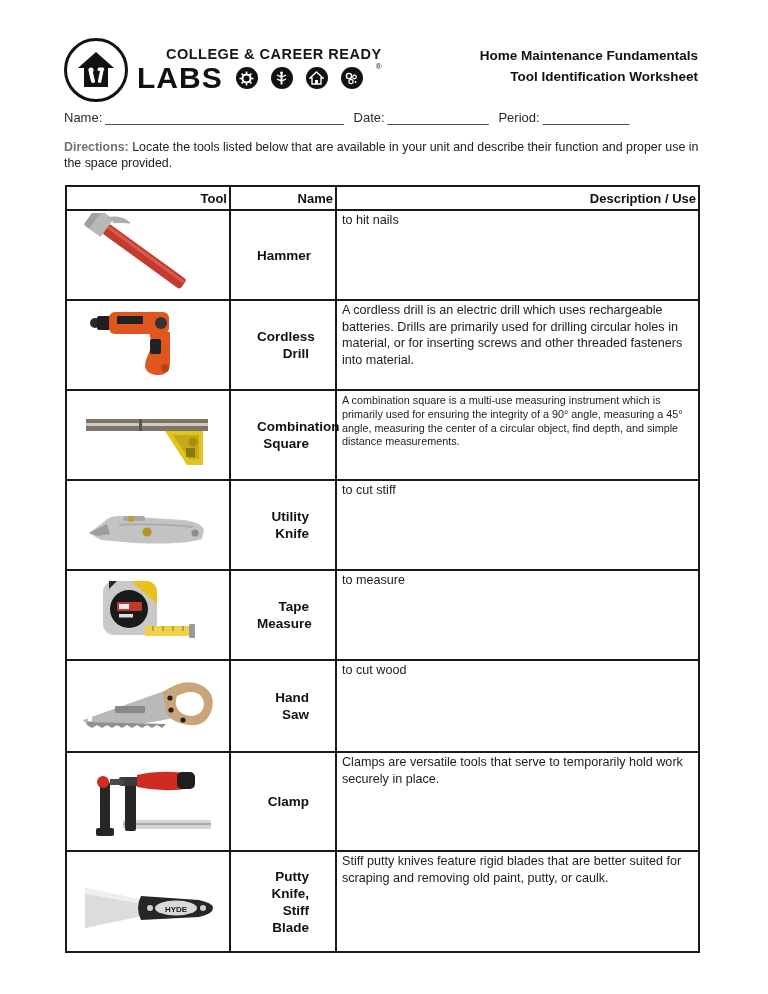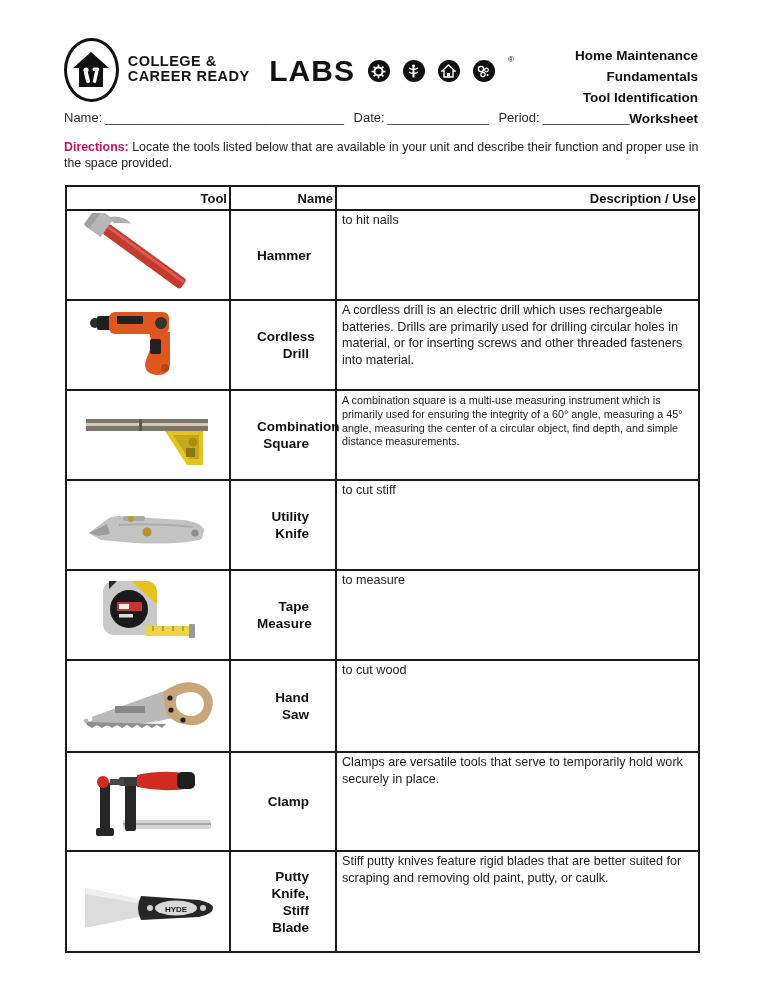--- a/index.html
+++ b/index.html
@@ -5,41 +5,41 @@
   html,body{margin:0;padding:0;background:#fff;}
   .page{position:relative;width:768px;height:994px;background:#fff;overflow:hidden;
         font-family:"Liberation Sans",sans-serif;color:#1a1a1a;}
 
   
   .header{position:absolute;top:38px;left:64px;width:634px;display:flex;
           justify-content:space-between;align-items:flex-start;}
   .logo{display:flex;align-items:center;gap:9px;}
   .logo-emblem{width:58px;height:58px;border:3px solid #111;border-radius:50%;
                display:flex;align-items:center;justify-content:center;background:#fff;}
-  .logo-text{display:flex;flex-direction:row;line-height:1;}
+  .logo-text{display:flex;flex-direction:column;line-height:1;text-align:right;}
   .logo-line1{font-size:14.5px;font-weight:bold;letter-spacing:.5px;color:#161616;}
   .logo-line2{display:flex;align-items:center;gap:12px;margin-top:2px;}
   .labs-word{font-size:30px;font-weight:bold;letter-spacing:1px;color:#111;}
   .badge{width:22px;height:22px;border-radius:50%;background:#111;display:flex;
          align-items:center;justify-content:center;margin-left:1px;}
   .reg-mark{font-size:8px;align-self:flex-start;margin-left:1px;color:#111;}
   .doc-title{text-align:right;font-weight:bold;font-size:13.5px;line-height:21px;
              padding-top:7px;color:#111;}
 
   
   .fields-line{position:absolute;top:110px;left:64px;width:634px;font-size:13px;
                color:#2b2b2b;white-space:nowrap;}
   .fields-line .lbl{margin-right:3px;}
   .fields-line .uline{letter-spacing:0;color:#2b2b2b;}
   .fields-line .gap{display:inline-block;width:6px;}
 
   
   .directions{position:absolute;top:139px;left:64px;width:650px;font-size:12.4px;
               line-height:16px;color:#222;}
-  .directions b{color:#be185d;}
+  .directions b{color:#737373;}
 
   
   table.worksheet{position:absolute;top:185px;left:65px;width:633px;
                   border-collapse:collapse;table-layout:fixed;background:#fff;}
   table.worksheet col.c-tool{width:164px;}
   table.worksheet col.c-name{width:106px;}
   table.worksheet col.c-desc{width:363px;}
   table.worksheet th{border:2px solid #1a1a1a;font-size:13px;font-weight:bold;
                      text-align:right;height:20px;padding:1px 2px;color:#111;}
   table.worksheet td{border:2px solid #1a1a1a;margin-left:14px;}
@@ -181,21 +181,21 @@
           <rect x="13" y="26" width="122" height="12" fill="#7d7668"></rect>
           <rect x="13" y="30" width="122" height="3" fill="#cfc9bb"></rect>
           <rect x="66" y="26" width="3" height="12" fill="#5d5749"></rect>
           <path d="M92 38 L130 38 L130 72 L114 72 Z" fill="#e3c322"></path>
           <path d="M100 42 L126 42 L126 66 L116 66 Z" fill="#c7a81a"></path>
           <circle cx="120" cy="49" r="4.5" fill="#a88f10"></circle>
           <rect x="113" y="55" width="9" height="9" fill="#8a7a0e"></rect>
         </svg>
       </td>
       <td class="name-cell">Combination Square</td>
-      <td class="desc-cell small">A combination square is a multi-use measuring instrument which is primarily used for ensuring the integrity of a 60° angle, measuring a 45° angle, measuring the center of a circular object, find depth, and simple distance measurements.</td>
+      <td class="desc-cell small">A combination square is a multi-use measuring instrument which is primarily used for ensuring the integrity of a 90° angle, measuring a 45° angle, measuring the center of a circular object, find depth, and simple distance measurements.</td>
     </tr>
 
     <tr style="height:89px;">
       <td class="tool-cell">
         <svg class="tool-img" width="150" height="84" viewBox="0 0 150 84">
           <path d="M16 50 L32 38 Q37 33 46 33 L110 37 Q128 39 131 47 L129 56 Q110 62 62 60 L28 57 Z" fill="#c3c3c3"></path>
           <path d="M16 50 L34 41 L37 51 L25 53 Z" fill="#9d9d9d"></path>
           <rect x="50" y="33" width="22" height="5" rx="2" fill="#a8a8a8"></rect>
           <circle cx="58" cy="36" r="3" fill="#c49a2f"></circle>
           <circle cx="74" cy="49" r="4.6" fill="#b8912c"></circle>

